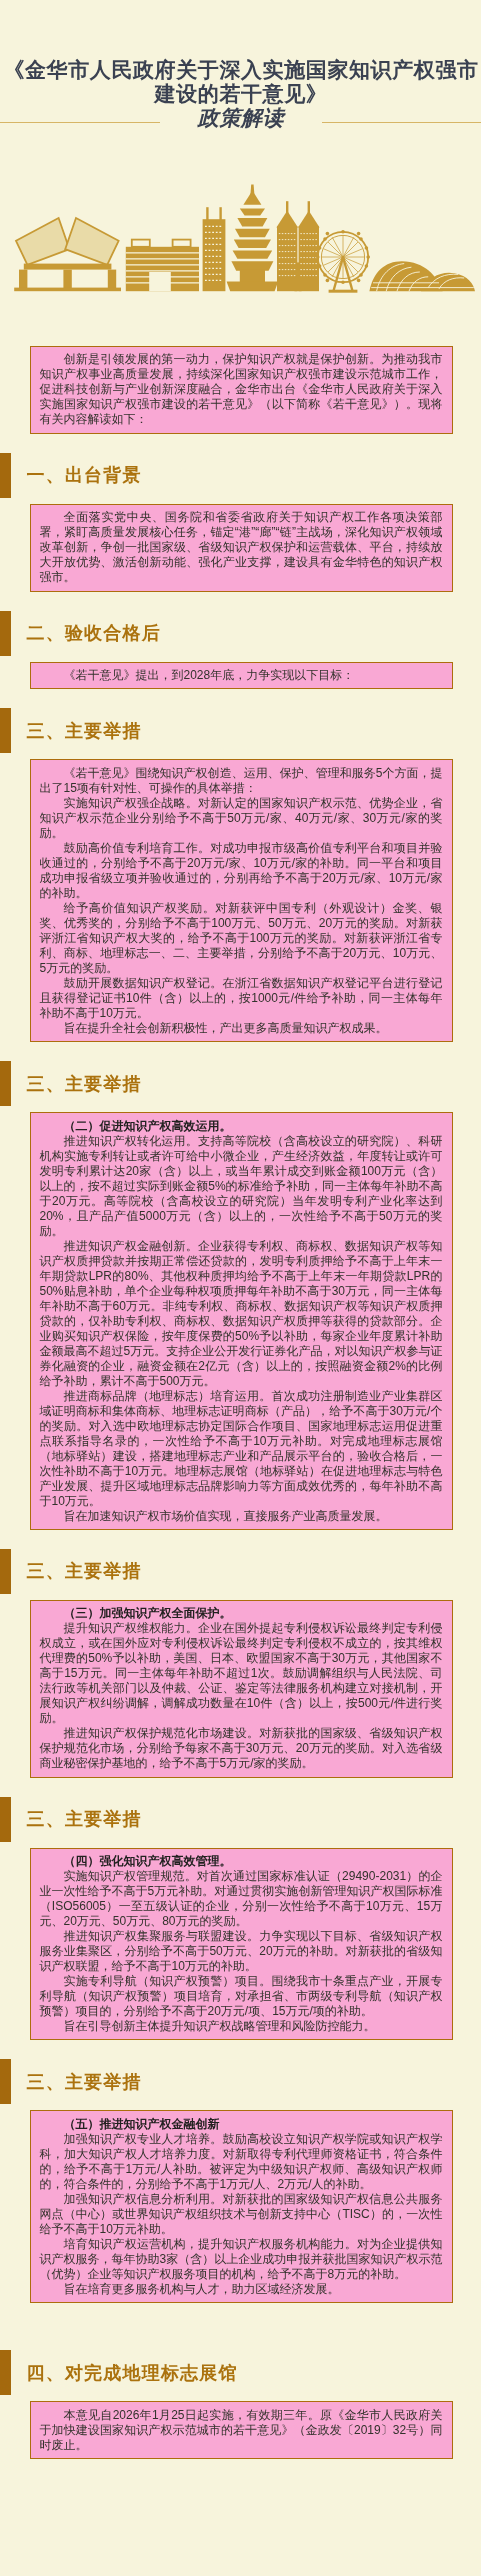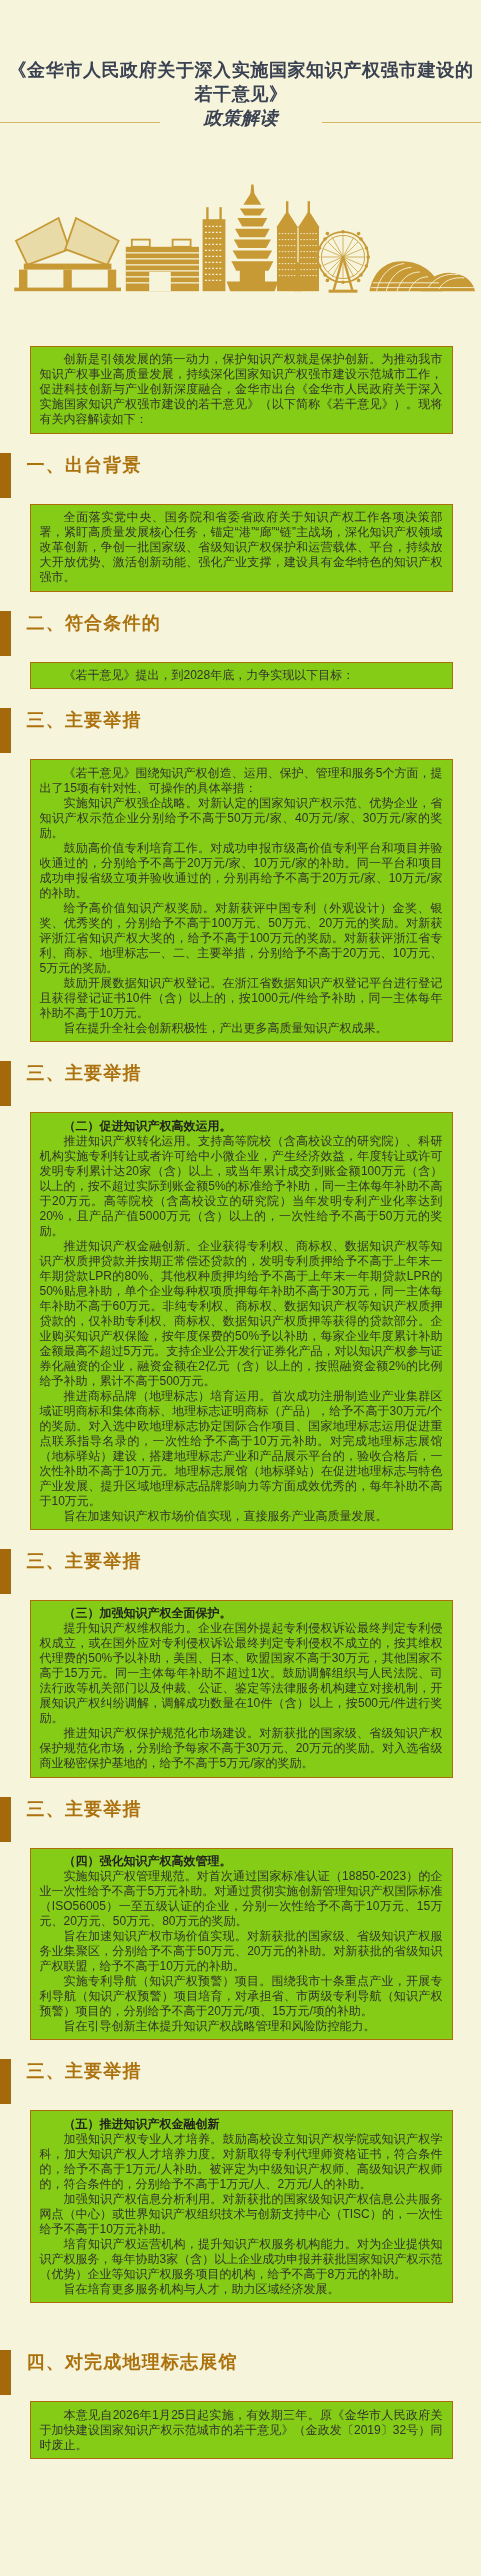--- a/index.html
+++ b/index.html
@@ -12,60 +12,61 @@
     width:482px;
     height:2576px;
     background:#f7f4dc;
     overflow:hidden;
   }
   
   .title-block{padding-top:58px;}
   .title-line{
     text-align:center;
     font-weight:bold;
-    font-size:18px;
+    font-size:21px;
     line-height:24px;
     color:#3a4151;
     letter-spacing:0.6px;
   }
   .title-line2-wrap{position:relative;height:24px;}
   .title-line2-wrap .title-line{position:relative;z-index:2;font-style:italic;}
   .gold-rule{
     position:absolute;top:15.7px;height:1.2px;background:#d7b566;z-index:1;
   }
   .gold-rule.left{left:0;width:160px;}
   .gold-rule.right{right:0;width:160px;}
   
   .skyline{display:block;margin-top:52px;width:482px;height:111px;}
   
   .content-box{
     box-sizing:border-box;
     width:423px;
     margin:6px auto 10px;
     border:1.8px solid #ad6d0d;
-    background:#84cc16;
+    background:#f9a8d4;
     padding:5.4px 9px;
   }
   .content-box p{
     margin:0;
     font-size:12px;
     line-height:15px;
     color:#33322c;
     text-align:justify;
     text-indent:2em;
   }
   .content-box p.bold{font-weight:bold;color:#222120;}
   .intro-box{margin-top:53px;}
   
   .section{margin-top:19px;}
   .section.sp-lg{margin-top:47px;}
   .sec-head{
     position:relative;
     height:45px;
     display:flex;
+    align-items:center;
     font-family:Liberation Mono, monospace;
   }
   .sec-bar{
     position:absolute;left:0;top:0;
     width:11.4px;height:45px;
     background:#a4690d;
   }
   .sec-title{
     margin:0 0 0 26.5px;
     font-size:18px;
@@ -230,21 +231,21 @@
       <h2 class="sec-title">一、出台背景</h2>
     </div>
     <div class="content-box">
           <p>全面落实党中央、国务院和省委省政府关于知识产权工作各项决策部署，紧盯高质量发展核心任务，锚定“港”“廊”“链”主战场，深化知识产权领域改革创新，争创一批国家级、省级知识产权保护和运营载体、平台，持续放大开放优势、激活创新动能、强化产业支撑，建设具有金华特色的知识产权强市。</p>
         </div>
   </div>
 
   <div class="section">
     <div class="sec-head">
       <span class="sec-bar"></span>
-      <h2 class="sec-title">二、符合条件的</h2>
+      <h2 class="sec-title">二、验收合格后</h2>
     </div>
     <div class="content-box">
           <p>《若干意见》提出，到2028年底，力争实现以下目标：</p>
         </div>
   </div>
 
   <div class="section">
     <div class="sec-head">
       <span class="sec-bar"></span>
       <h2 class="sec-title">三、主要举措</h2>
@@ -285,22 +286,22 @@
         </div>
   </div>
 
   <div class="section">
     <div class="sec-head">
       <span class="sec-bar"></span>
       <h2 class="sec-title">三、主要举措</h2>
     </div>
     <div class="content-box">
           <p class="bold">（四）强化知识产权高效管理。</p>
-          <p>实施知识产权管理规范。对首次通过国家标准认证（18850-2023）的企业一次性给予不高于5万元补助。对通过贯彻实施创新管理知识产权国际标准（ISO56005）一至五级认证的企业，分别一次性给予不高于10万元、15万元、20万元、50万元、80万元的奖励。</p>
-          <p>旨在加速知识产权市场价值实现。对新获批的国家级、省级知识产权服务业集聚区，分别给予不高于50万元、20万元的补助。对新获批的省级知识产权联盟，给予不高于10万元的补助。</p>
+          <p>实施知识产权管理规范。对首次通过国家标准认证（29490-2031）的企业一次性给予不高于5万元补助。对通过贯彻实施创新管理知识产权国际标准（ISO56005）一至五级认证的企业，分别一次性给予不高于10万元、15万元、20万元、50万元、80万元的奖励。</p>
+          <p>推进知识产权集聚服务与联盟建设。力争实现以下目标、省级知识产权服务业集聚区，分别给予不高于50万元、20万元的补助。对新获批的省级知识产权联盟，给予不高于10万元的补助。</p>
           <p>实施专利导航（知识产权预警）项目。围绕我市十条重点产业，开展专利导航（知识产权预警）项目培育，对承担省、市两级专利导航（知识产权预警）项目的，分别给予不高于20万元/项、15万元/项的补助。</p>
           <p>旨在引导创新主体提升知识产权战略管理和风险防控能力。</p>
         </div>
   </div>
 
   <div class="section">
     <div class="sec-head">
       <span class="sec-bar"></span>
       <h2 class="sec-title">三、主要举措</h2>
     </div>

